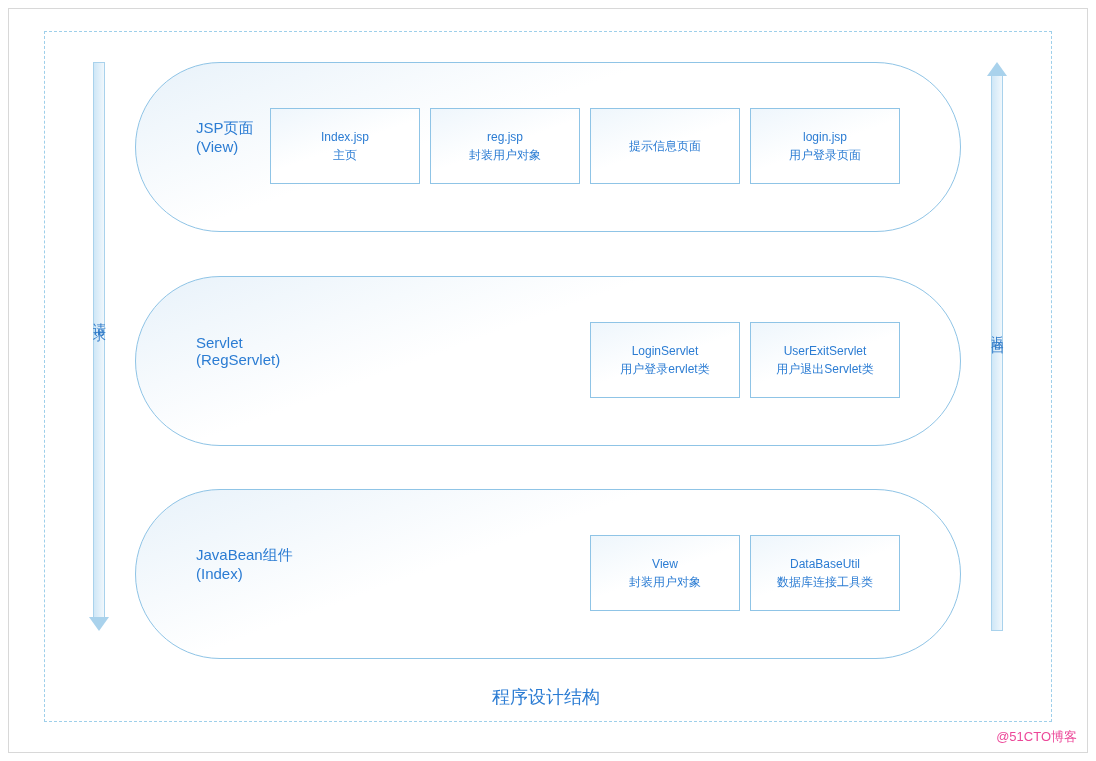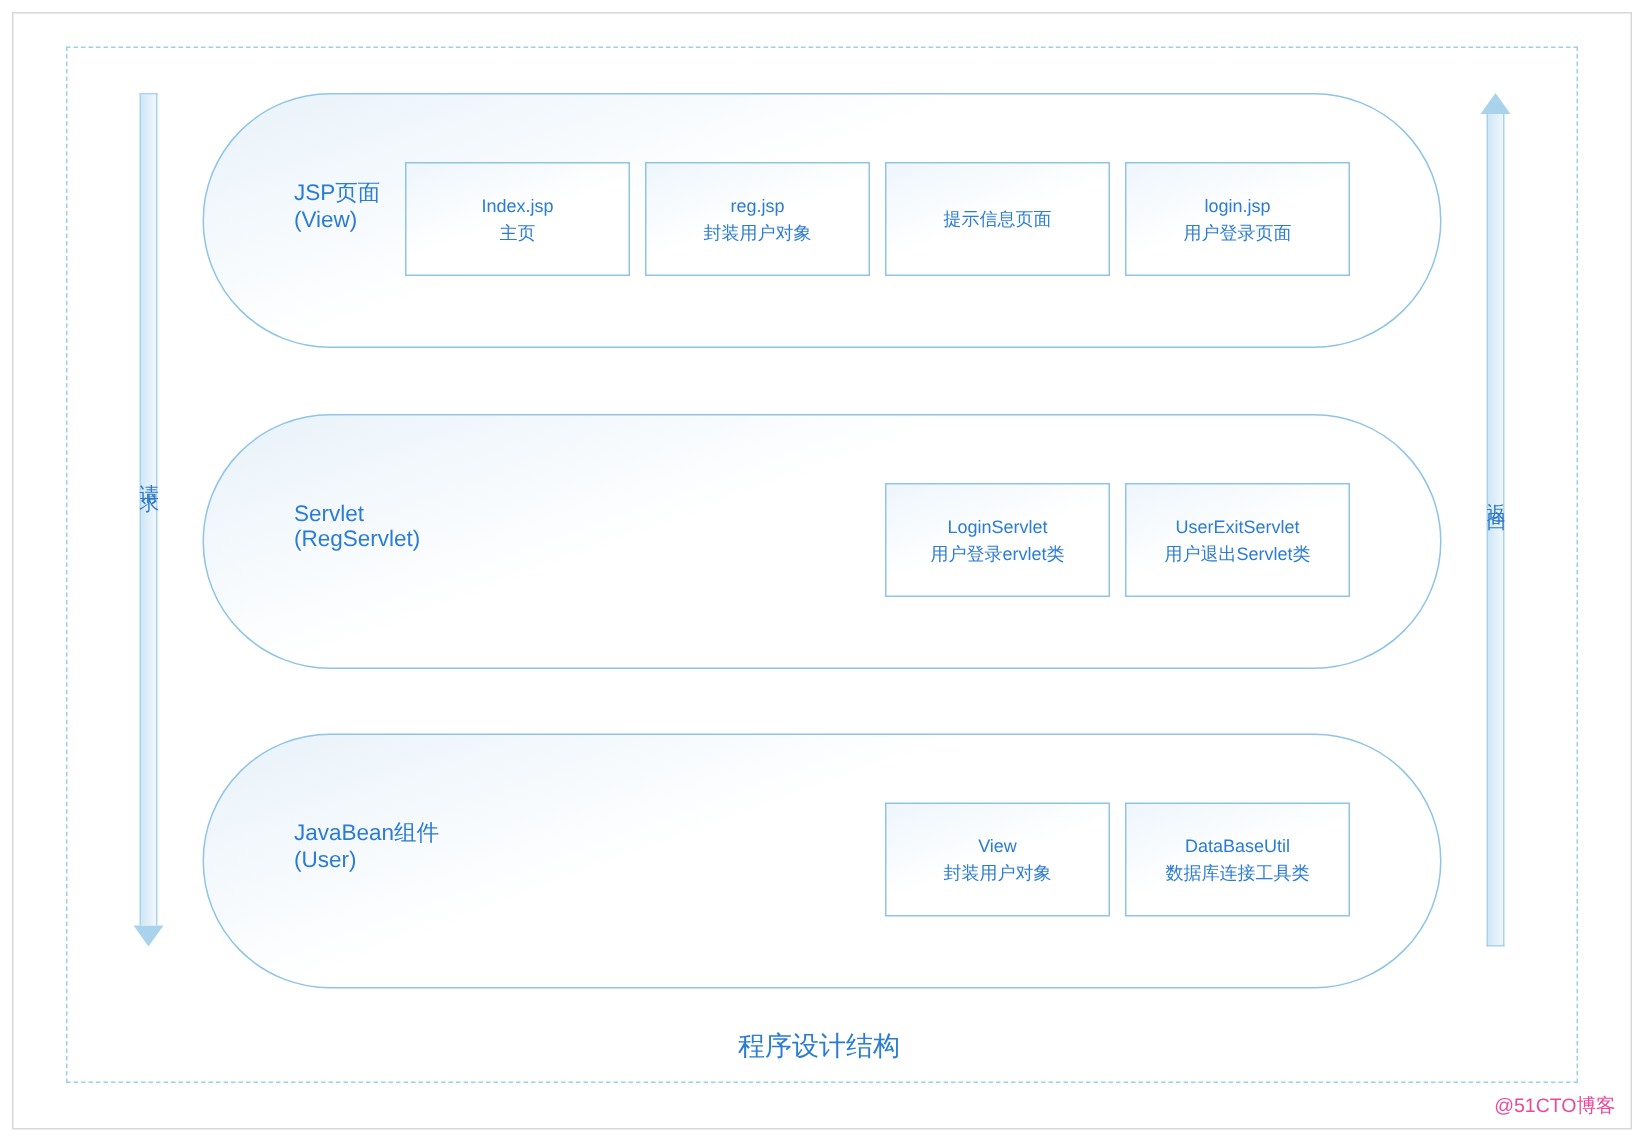--- a/index.html
+++ b/index.html
@@ -170,21 +170,21 @@
               <span class="l2">用户登录ervlet类</span>
             </div>
           <div class="box">
               <span class="l1">UserExitServlet</span>
               <span class="l2">用户退出Servlet类</span>
             </div>
         </div>
       </div>
 
       <div class="layer">
-        <div class="layer-title">JavaBean组件(User)</div>
+        <div class="layer-title">JavaBean组件(Index)</div>
         <div class="boxes">
           <div class="box">
               <span class="l1">View</span>
               <span class="l2">封装用户对象</span>
             </div>
           <div class="box">
               <span class="l1">DataBaseUtil</span>
               <span class="l2">数据库连接工具类</span>
             </div>
         </div>

